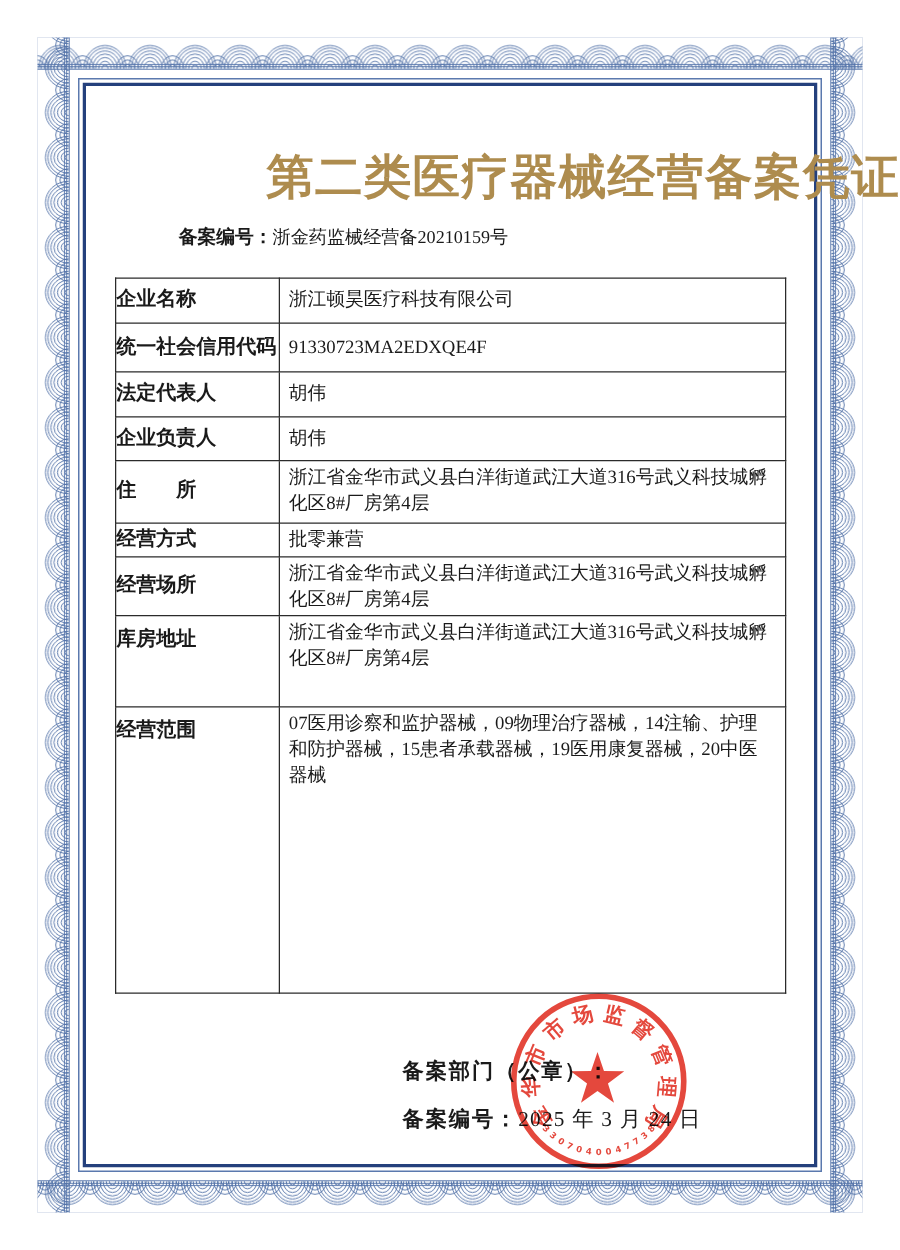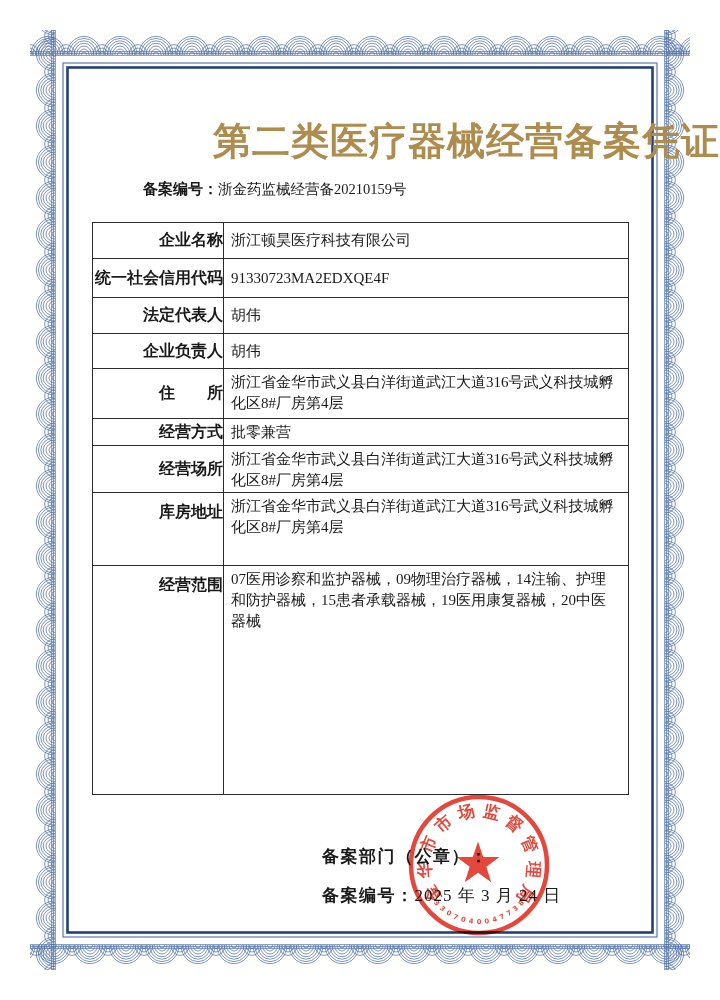--- a/index.html
+++ b/index.html
@@ -6,21 +6,21 @@
   .page{position:relative;width:720px;height:1000px;background:#ffffff;overflow:hidden;
         font-family:"Liberation Serif","DejaVu Serif",serif;color:#1a1a1a;}
   .border-art{position:absolute;left:0;top:0;width:720px;height:1000px;pointer-events:none;}
   .title{position:absolute;top:116px;left:0;width:720px;text-align:right;margin:0;
          font-size:38px;font-weight:bold;letter-spacing:1px;color:#ae8c4e;}
   .filing-no{position:absolute;top:180px;left:143px;white-space:nowrap;}
   .filing-no .lbl{font-size:15px;font-weight:bold;}
   .filing-no .val{font-size:14.5px;}
   .info-table{position:absolute;top:222px;left:92px;width:537px;border-collapse:collapse;table-layout:fixed;}
   .info-table td{border:1.5px solid #2b2b2b;overflow:hidden;}
-  .info-table td.lbl{width:130px;text-align:right;font-weight:bold;font-size:16px;
+  .info-table td.lbl{width:130px;text-align:left;font-weight:bold;font-size:16px;
                      vertical-align:middle;line-height:1.15;padding:0;}
   .info-table td.val{font-size:15px;vertical-align:middle;line-height:1.38;padding:2px 10px 2px 7px;}
   .info-table td.top{vertical-align:top;}
   .info-table td.lbl.top{padding-top:10px;}
   .info-table td.val.top{padding-top:3px;}
   .footer-dept{position:absolute;top:845px;left:322px;font-size:17px;font-weight:bold;letter-spacing:1.5px;}
   .footer-date{position:absolute;top:884px;left:322px;font-size:17px;letter-spacing:1px;}
   .footer-date .lbl{font-weight:bold;letter-spacing:1.5px;}
   .footer-date .val{font-weight:normal;}
   .seal{position:absolute;left:0;top:0;width:720px;height:1000px;mix-blend-mode:multiply;opacity:0.93;pointer-events:none;}

